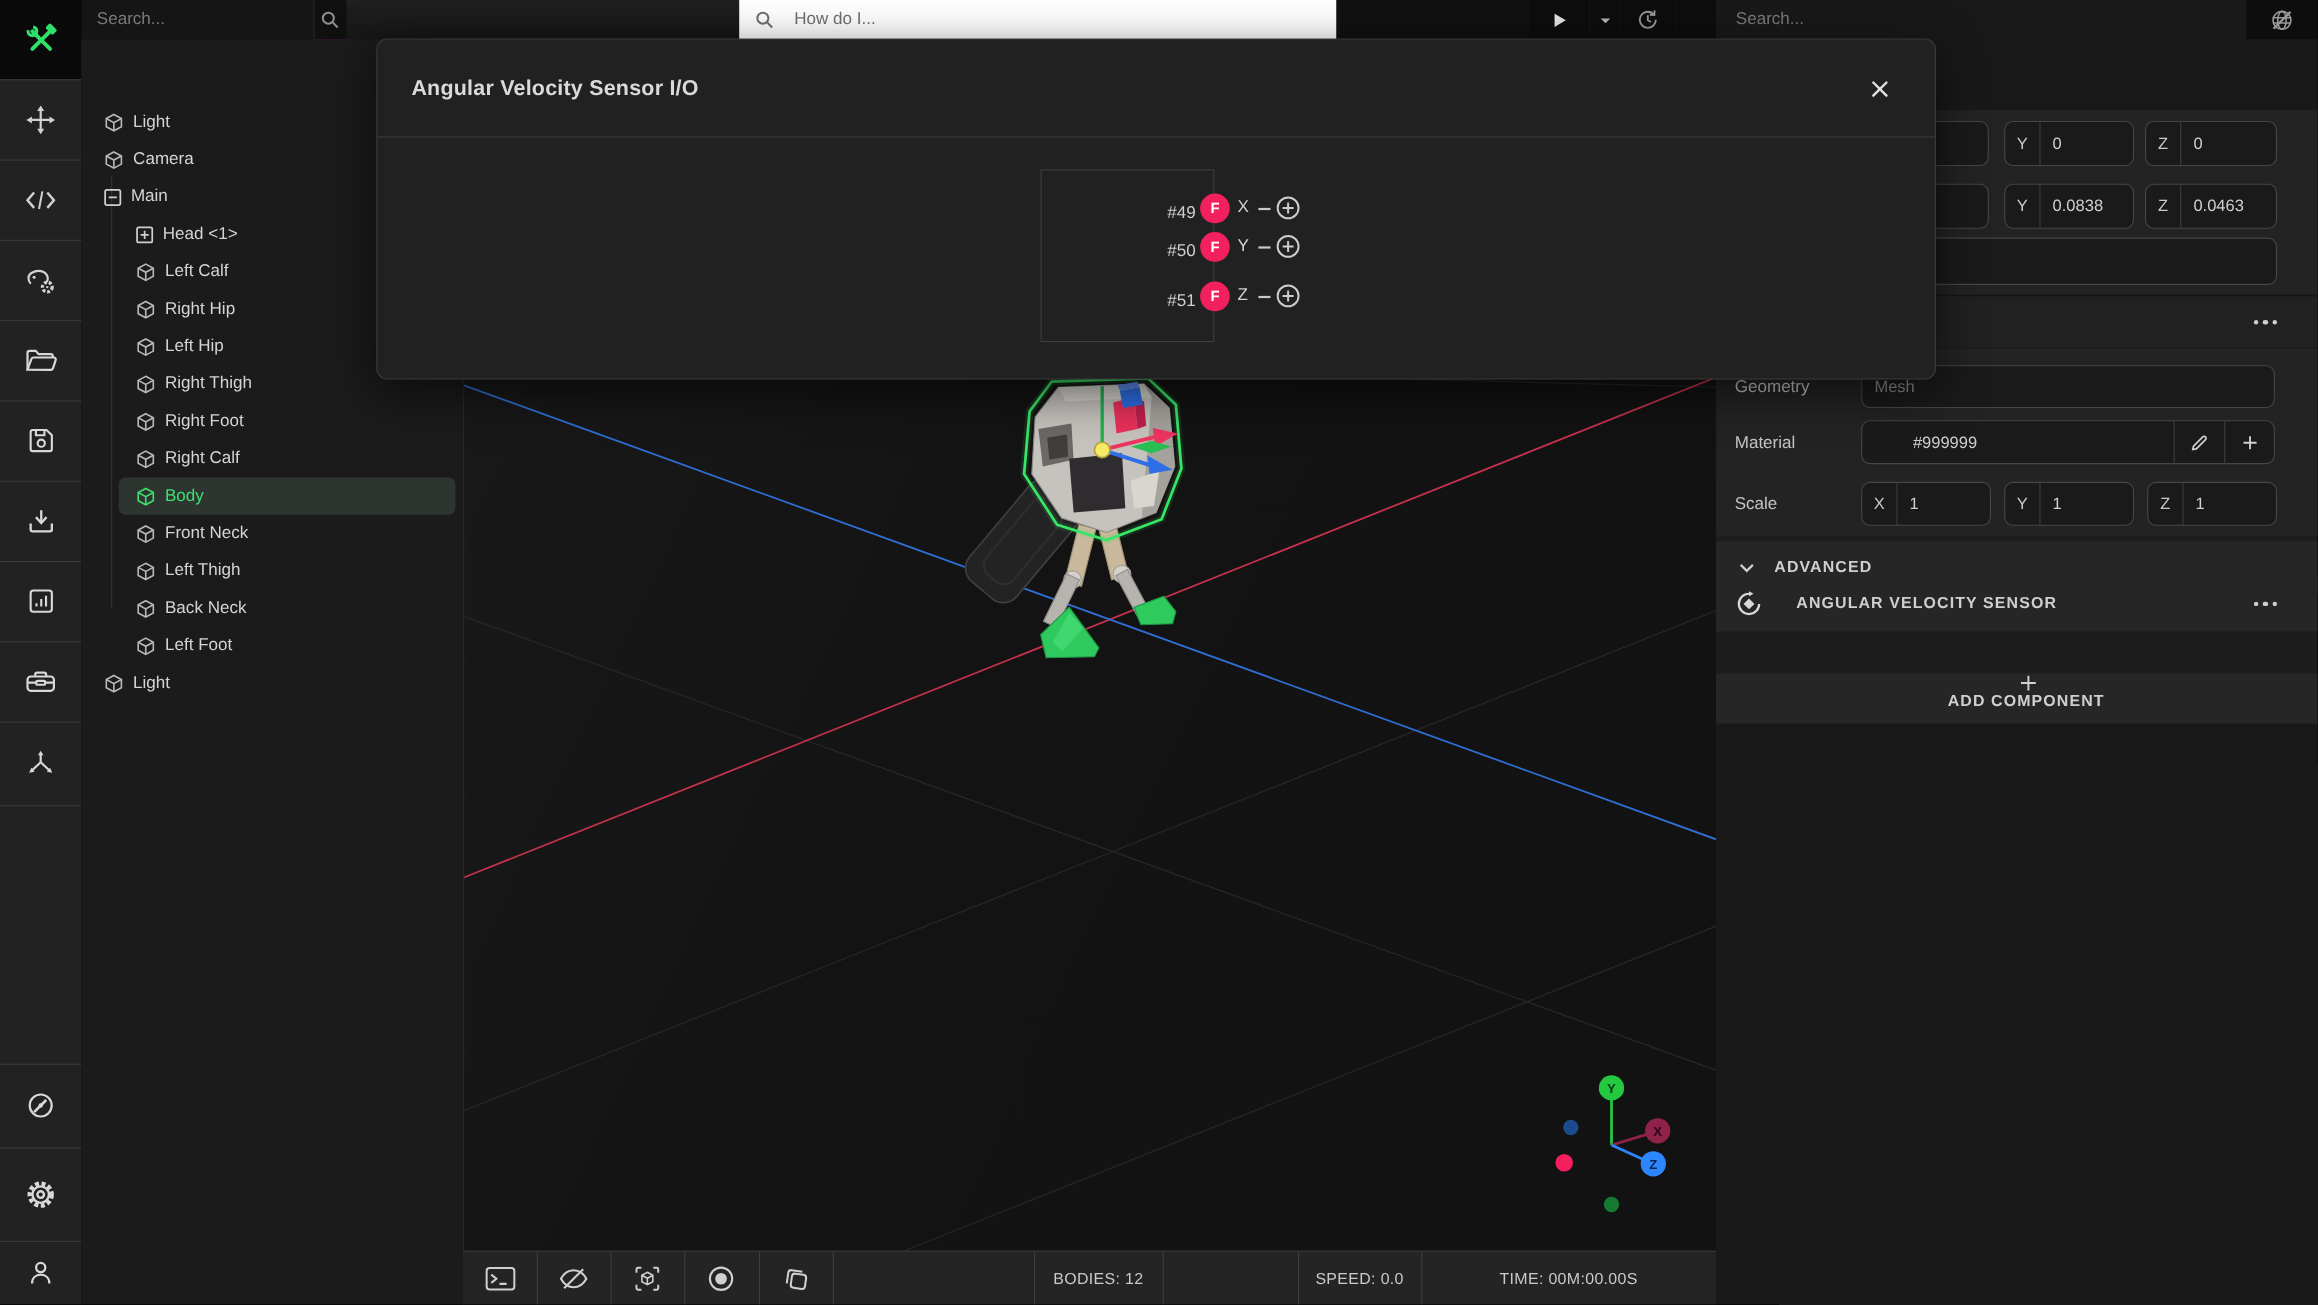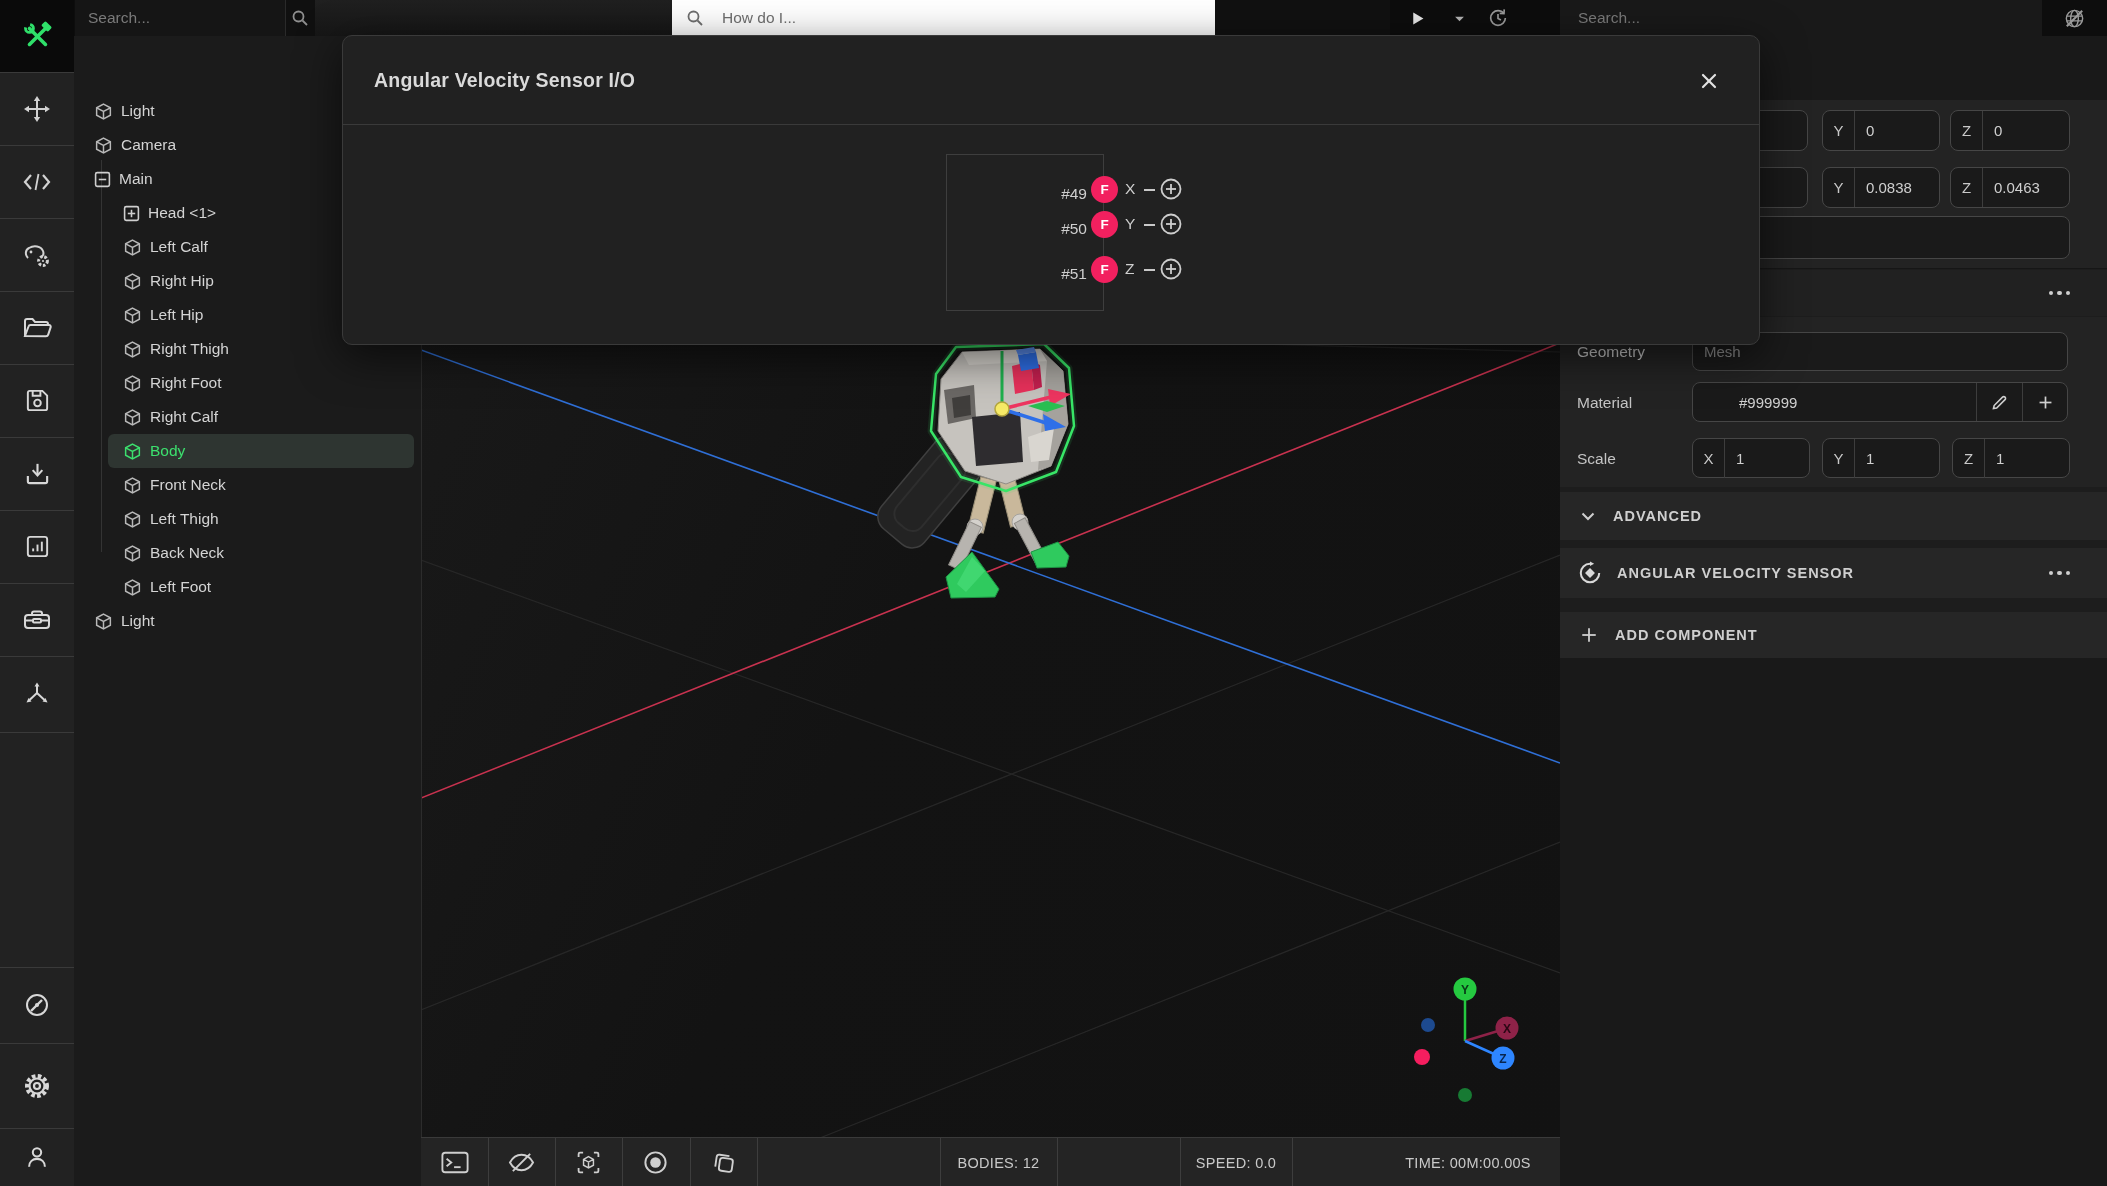--- a/index.html
+++ b/index.html
@@ -595,37 +595,37 @@
 
   <div class="band" style="top:492px;">
     <span style="margin-left:21px;">
       <svg width="14" height="9" viewBox="0 0 14 9" fill="none" stroke="#cfcfcf" stroke-width="2">
           <polyline points="1.5,1.5 7,7 12.5,1.5"></polyline>
         </svg>
     </span>
     <span style="margin-left:18px;">ADVANCED</span>
   </div>
 
-  <div class="band" style="top:548px;height:50px;">
+  <div class="band" style="top:524px;height:50px;gap:16px;">
     <span style="margin-left:18px;">
       <svg width="24" height="24" viewBox="0 0 26 26" fill="none" stroke="#d8d8d8">
         <path d="M13 3 A10 10 0 1 0 23 13" stroke-width="2.2"></path>
         <path d="M13 0.5 L17.5 3 L13 5.5 Z" fill="#d8d8d8" stroke="none"></path>
         <rect x="9.2" y="9.2" width="7.6" height="7.6" transform="rotate(45 13 13)" fill="#d8d8d8" stroke="none"></rect>
       </svg>
     </span>
     <span style="margin-left:15px;">ANGULAR VELOCITY SENSOR</span>
     <span class="dots" style="margin-left:auto;margin-right:37px;">
         <i></i>
         <i></i>
         <i></i>
       </span>
   </div>
 
-  <div class="band" style="top:612px;height:46px;">
+  <div class="band" style="top:612px;height:46px;flex-direction:column;">
     <span style="margin-left:20px;">
       <svg width="18" height="18" viewBox="0 0 20 20" stroke="#cfcfcf" stroke-width="2">
           <line x1="10" y1="2.5" x2="10" y2="17.5"></line>
           <line x1="2.5" y1="10" x2="17.5" y2="10"></line>
         </svg>
     </span>
     <span style="margin-left:17px;">ADD COMPONENT</span>
   </div>
   <div class="abs" style="left:1560px;top:658px;width:547px;height:528px;background:#191919;"></div>
 
@@ -680,21 +680,21 @@
     </div>
     <div class="cdiv" style="left:336px;"></div>
 
     <div class="cdiv" style="left:519px;"></div>
     <div class="stext" style="left:519px;width:117px;">BODIES: 12</div>
     <div class="cdiv" style="left:636px;"></div>
     <div class="stext" style="left:663px;width:123px;margin-top:48px;">ENTITIES: 31</div>
     <div class="cdiv" style="left:759px;"></div>
     <div class="stext" style="left:759px;width:112px;">SPEED: 0.0</div>
     <div class="cdiv" style="left:871px;"></div>
-    <div class="stext" style="left:913px;width:268px;">TIME: 00M:00.00S</div>
+    <div class="stext" style="left:871px;width:268px;">TIME: 00M:00.00S</div>
   </div>
 
   <div class="modal">
     <div class="mtitle">Angular Velocity Sensor I/O</div>
     <div class="mclose">
       <span>
         <svg width="18" height="18" viewBox="0 0 18 18" stroke="#e2e2e2" stroke-width="2.2" stroke-linecap="round">
             <line x1="3" y1="3" x2="15" y2="15"></line>
             <line x1="15" y1="3" x2="3" y2="15"></line>
           </svg>

